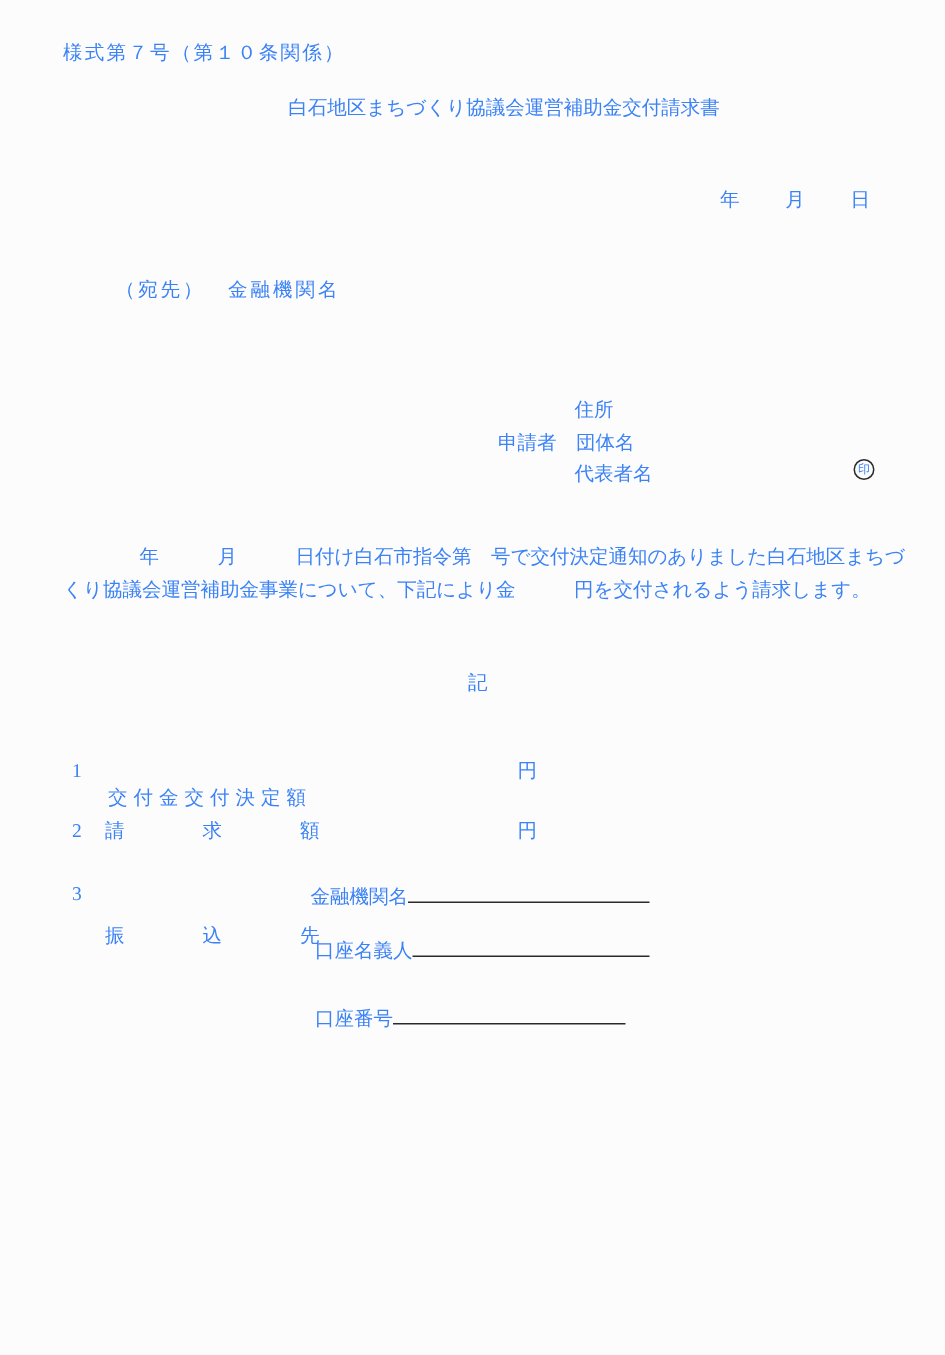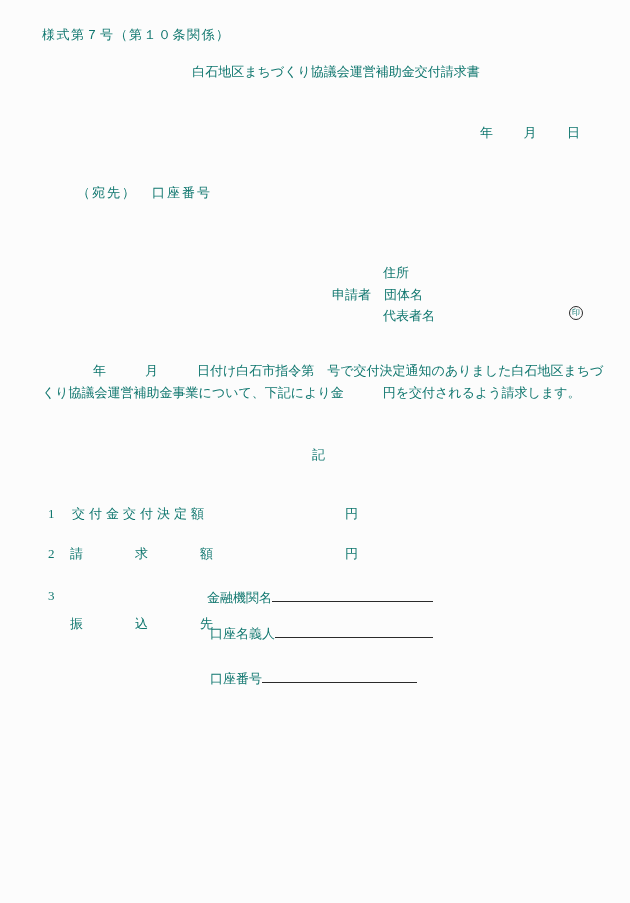--- a/index.html
+++ b/index.html
@@ -12,49 +12,49 @@
     position:relative;
     width:630px;height:903px;
     overflow:hidden;
     font-size:13px;
     line-height:15px;
   }
   .abs{position:absolute;white-space:pre;}
   .title{left:50%;transform:translateX(-50%);margin-left:21px;}
   .ls1{letter-spacing:1.5px;}
   .ls2{letter-spacing:2px;}
-  .spread{letter-spacing:4px;}
+  .spread{letter-spacing:4px;margin-top:18px;}
   .blank-line{
     display:inline-block;
     border-bottom:1px solid #2a2a2a;
     height:13px;
     vertical-align:baseline;
   }
   .seal{
     position:absolute;
     width:14px;height:14px;
     border:1px solid #2a2a2a;
     border-radius:50%;
     display:flex;align-items:center;justify-content:center;
     font-size:8px;line-height:8px;
     box-sizing:border-box;
   }
 </style>
 </head>
 <body>
 
-<div class="page" style="background: rgb(252, 252, 252); color: #0f766e;">
+<div class="page" style="background: rgb(252, 252, 252); color: #3b82f6;">
 
   <div class="abs ls1" style="left:42px;top:27px;">様式第７号（第１０条関係）</div>
 
   <div class="abs title" style="top:64px;">白石地区まちづくり協議会運営補助金交付請求書</div>
 
   <div class="abs ls1" style="left:480px;top:125px;font-family:Liberation Serif, serif;">年　　月　　日</div>
 
-  <div class="abs ls2" style="left:77px;top:185px;">（宛先）　口座番号</div>
+  <div class="abs ls2" style="left:77px;top:185px;">（宛先）　金融機関名</div>
 
   <div class="abs" style="left:383px;top:265px;">住所</div>
   <div class="abs" style="left:332px;top:287px;">申請者　団体名</div>
   <div class="abs" style="left:383px;top:308px;">代表者名</div>
   <div class="seal" style="left:569px;top:306px;">
     <span>印</span>
   </div>
 
   <div class="abs" style="left:93px;top:363px;">年　　　月　　　日付け白石市指令第　号で交付決定通知のありました白石地区まちづ</div>
   <div class="abs" style="left:42px;top:385px;">くり協議会運営補助金事業について、下記により金　　　円を交付されるよう請求します。</div>

